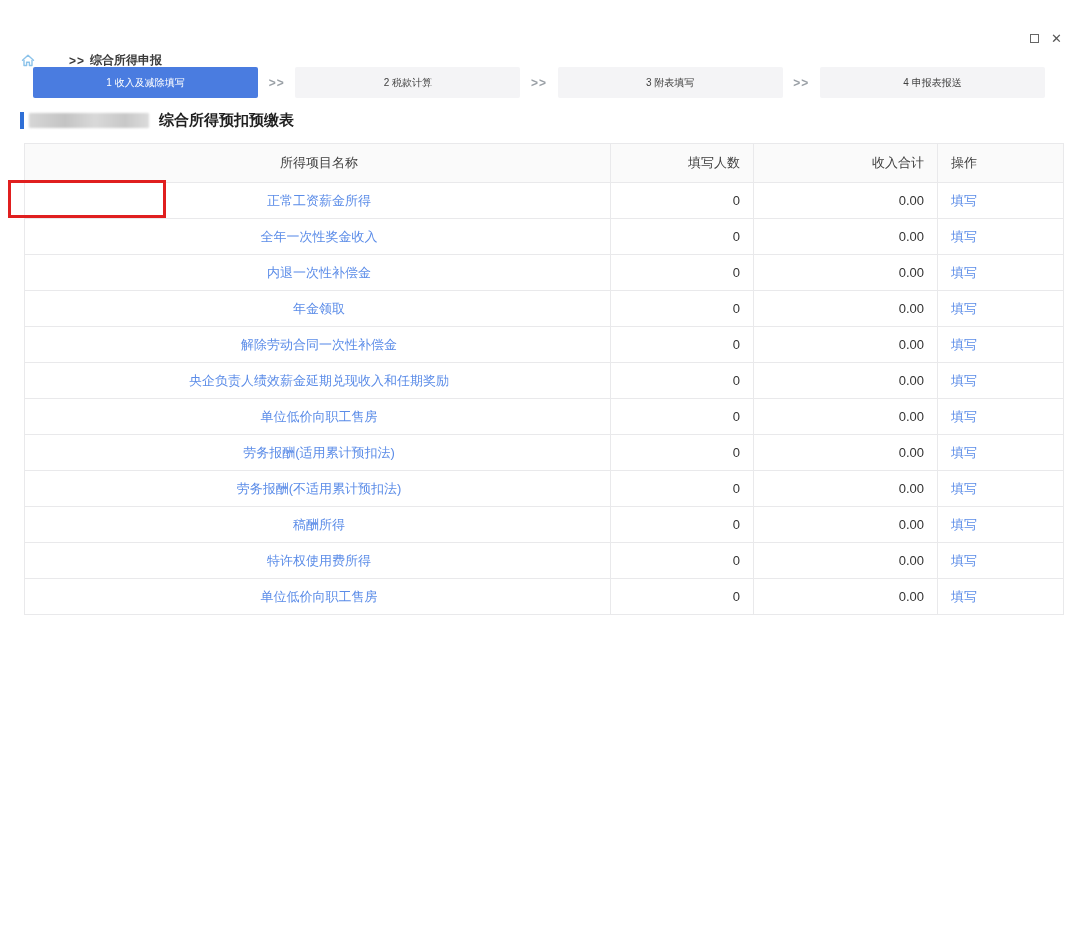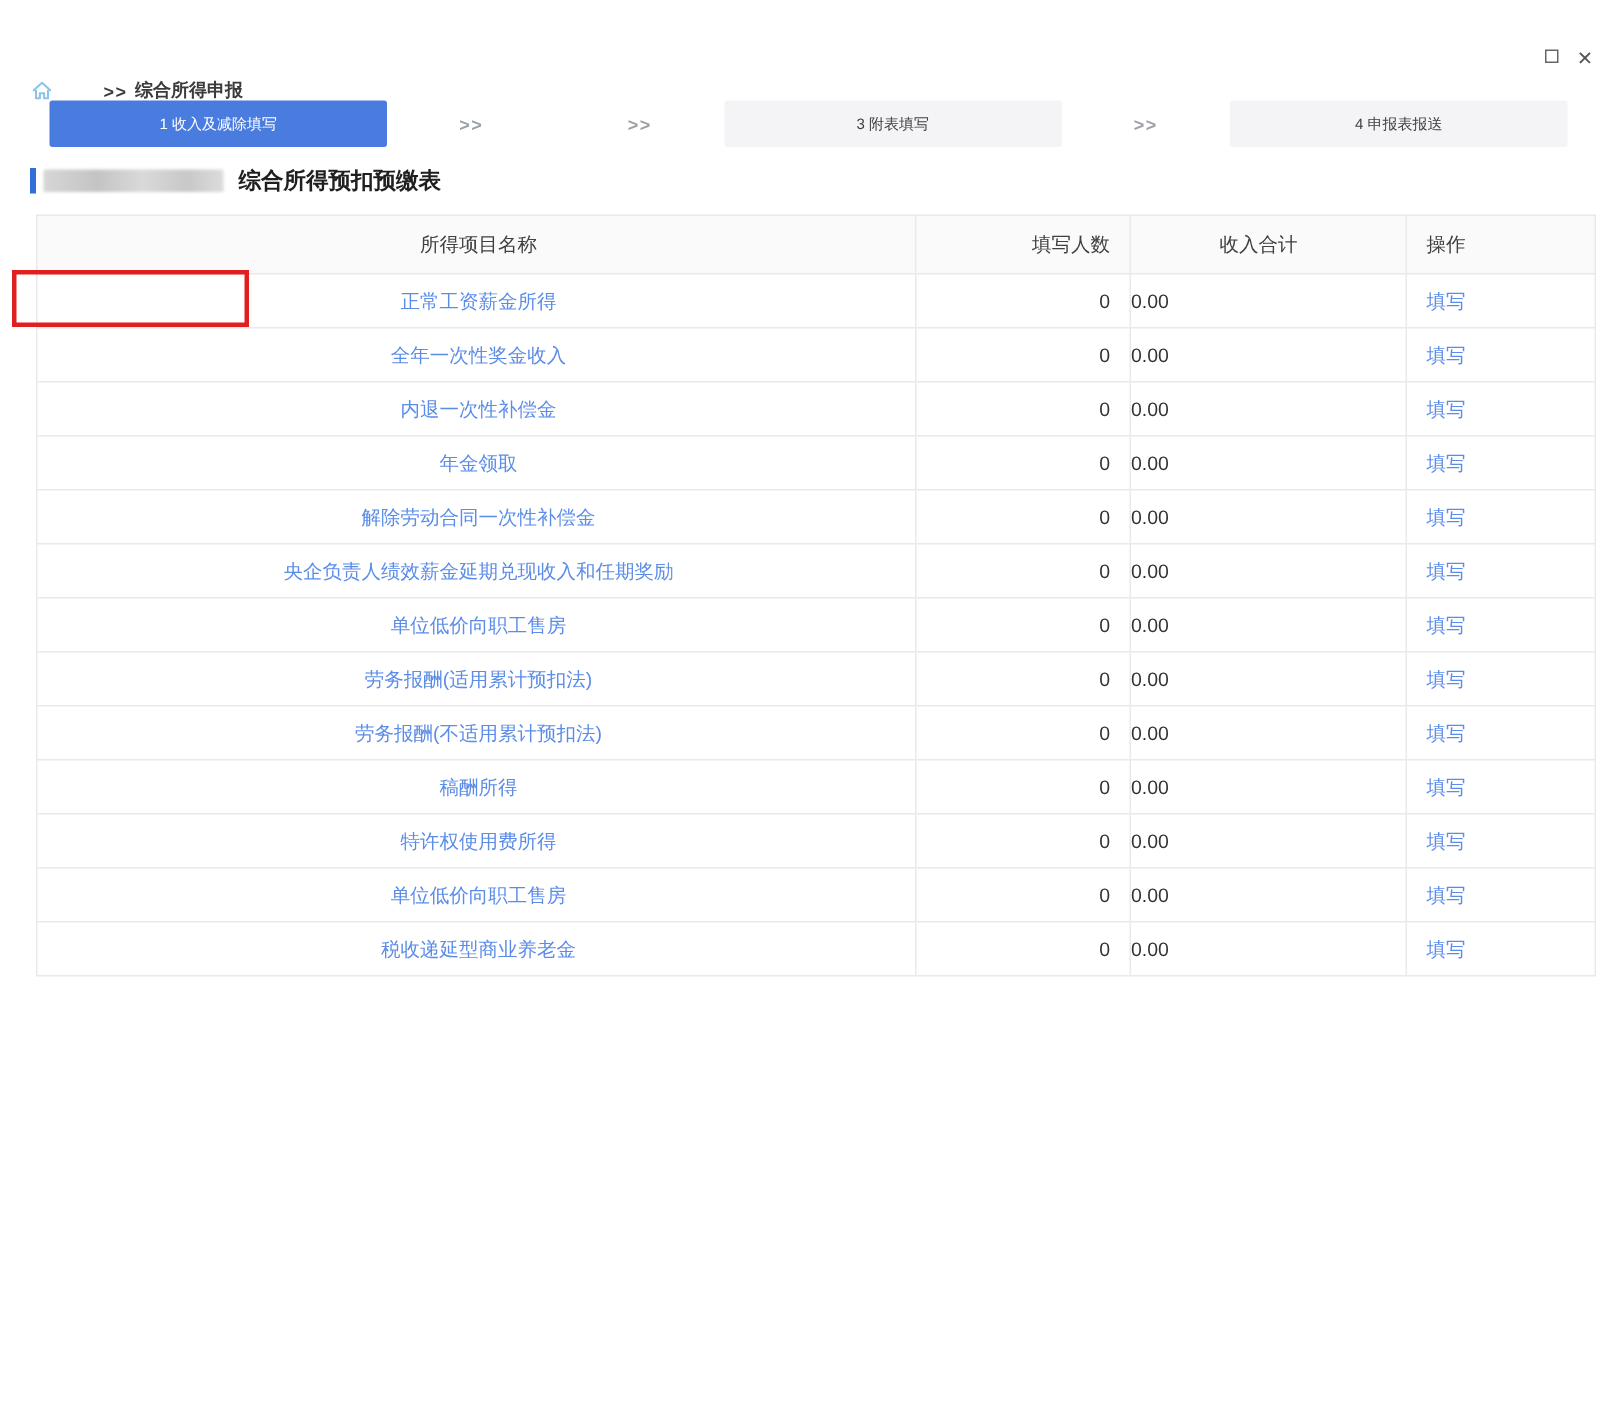--- a/index.html
+++ b/index.html
@@ -84,21 +84,21 @@
     overflow: hidden; white-space: nowrap;
   }
   .income-table th {
     background: #fafafa;
     height: 39px;
     font-weight: 400; color: #404040;
   }
   .income-table td { height: 36px; background: #fff; color: #333; }
   .col-name   { width: 586px; text-align: center;  padding-left: 3px; }
   .col-count  { width: 143px; text-align: right; padding-right: 13px; margin-left: 46px; }
-  .col-total  { width: 184px; padding-right: 13px; }
+  .col-total  { width: 184px; text-align: right; padding-right: 13px; }
   .col-action { width: 126px; text-align: left;  padding-left: 13px; }
   .item-link { color: #5b8ce8; text-decoration: none; cursor: pointer; }
   .fill-link { color: #5b8ce8; text-decoration: none; cursor: pointer; }
 
   
   .red-highlight {
     position: absolute;
     left: 8px; top: 180px;
     width: 158px; height: 38px;
     border: 3px solid #e01f1f;
@@ -123,20 +123,21 @@
   </div>
 
   <div class="win-controls">
     <span><span class="restore-box"></span></span>
     <span class="close-x">✕</span>
   </div>
 
   <div class="steps">
     <div class="step-tab active">1 收入及减除填写</div>
     <div class="step-sep">&gt;&gt;</div>
+    <div class="step-tab">2 税款计算</div>
     <div class="step-sep">&gt;&gt;</div>
     <div class="step-tab">3 附表填写</div>
     <div class="step-sep">&gt;&gt;</div>
     <div class="step-tab">4 申报表报送</div>
   </div>
 
   <div class="section-title">
     <span class="title-bar"></span>
     <span class="title-redaction"></span>
     <span class="title-text">综合所得预扣预缴表</span>
@@ -217,24 +218,18 @@
       <td class="col-count">0</td>
       <td class="col-total">0.00</td>
       <td class="col-action"><a class="fill-link">填写</a></td>
     </tr>
         <tr class="data-row">
       <td class="col-name"><a class="item-link">单位低价向职工售房</a></td>
       <td class="col-count">0</td>
       <td class="col-total">0.00</td>
       <td class="col-action"><a class="fill-link">填写</a></td>
     </tr>
-        <tr class="data-row">
-      <td class="col-name"><a class="item-link">税收递延型商业养老金</a></td>
-      <td class="col-count">0</td>
-      <td class="col-total">0.00</td>
-      <td class="col-action"><a class="fill-link">填写</a></td>
-    </tr>
       </tbody>
   </table>
 
   <div class="red-highlight"></div>
 
 </div>
 
 </body></html>

